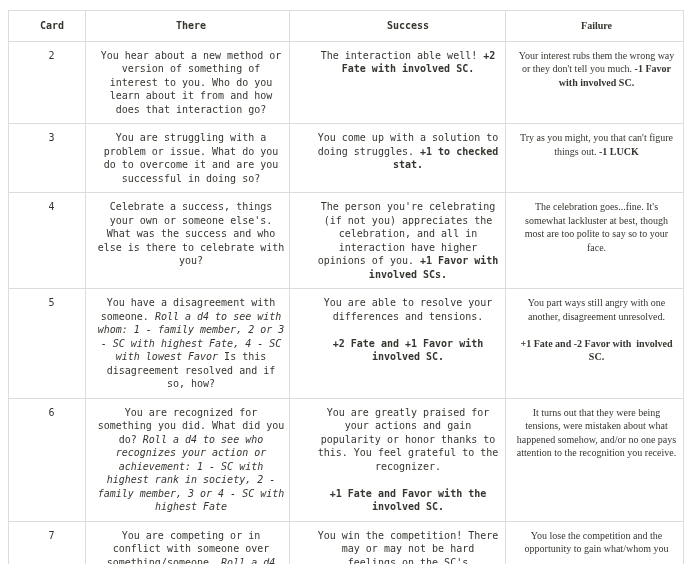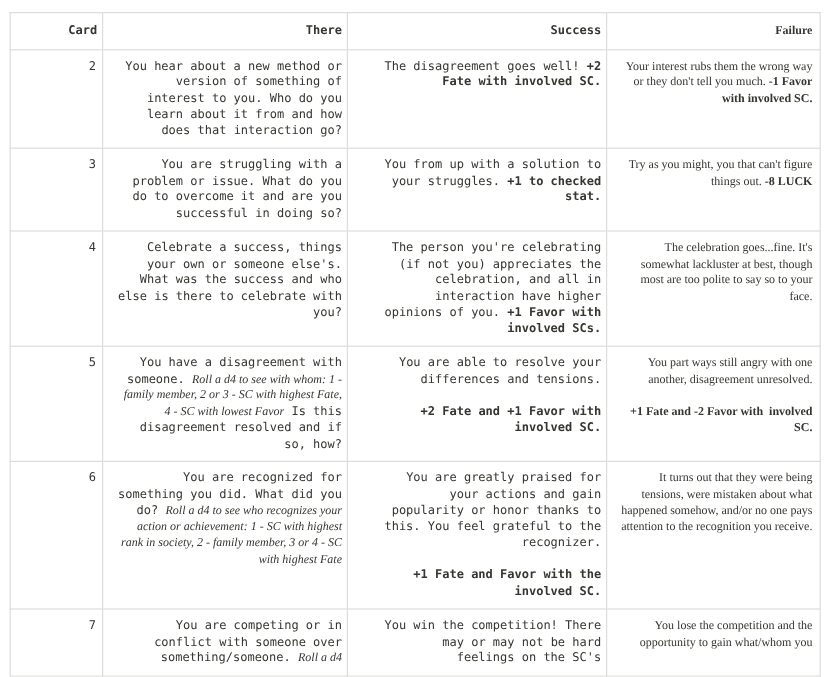--- a/index.html
+++ b/index.html
@@ -22,42 +22,42 @@
     table-layout: fixed;
     width: 675px;
     background: #ffffff;
   }
   .prompt-table th,
   .prompt-table td {
     border: 1px solid var(--border-color, #dcdcdb);
     vertical-align: top;
     font-size: 10px;
     line-height: 13.5px;
-    text-align: right;
+    text-align: center;
     white-space: pre-wrap;
     overflow: hidden;
   }
   .prompt-table th {
     font-weight: 700;
     padding: 8px 4px 8px 12px;
   }
   .prompt-table td {
     padding: 7px 5px 7px 12px;
   }
   col.col-card    { width: 77px;  }
   col.col-prompt  { width: 204px; }
   col.col-success { width: 216px; }
   col.col-failure { width: 178px; }
   th.h-card,    td.c-card    { padding-left: 14px; }
   th.h-prompt,  td.c-prompt  { padding-left: 11px; padding-right: 4px; }
   th.h-success, td.c-success { padding-left: 25px; padding-right: 4px; }
   th.h-failure, td.c-failure { padding-left: 10px; padding-right: 6px; font-family: Liberation Serif, serif; }
   .seg    { font-weight: 400; font-style: normal; }
   .seg-b  { font-weight: 700; font-style: normal; }
-  .seg-i  { font-weight: 400; font-style: italic; font-family: Liberation Serif, serif; }
+  .seg-i  { font-weight: 400; font-style: italic; }
 </style>
 </head>
 <body style="background: rgb(255, 255, 255);">
 
 <div class="table-wrap">
   <table class="prompt-table">
     <colgroup>
       <col class="col-card">
       <col class="col-prompt">
       <col class="col-success">
@@ -68,28 +68,28 @@
         <th class="h-card">Card</th>
         <th class="h-prompt">There</th>
         <th class="h-success">Success</th>
         <th class="h-failure">Failure</th>
       </tr>
     </thead>
     <tbody id="table-body">
         <tr>
     <td class="c-card">2</td>
     <td class="c-prompt"><span class="seg">You hear about a new method or version of something of interest to you. Who do you learn about it from and how does that interaction go?</span></td>
-    <td class="c-success"><span class="seg">The disagreement goes well! </span><span class="seg-b">+2 Fate with involved SC.</span></td>
+    <td class="c-success"><span class="seg">The interaction able well! </span><span class="seg-b">+2 Fate with involved SC.</span></td>
     <td class="c-failure"><span class="seg">Your interest rubs them the wrong way or they don't tell you much. </span><span class="seg-b">-1 Favor with involved SC.</span></td>
   </tr>
         <tr>
     <td class="c-card">3</td>
     <td class="c-prompt"><span class="seg">You are struggling with a problem or issue. What do you do to overcome it and are you successful in doing so?</span></td>
-    <td class="c-success"><span class="seg">You from up with a solution to your struggles. </span><span class="seg-b">+1 to checked stat.</span></td>
-    <td class="c-failure"><span class="seg">Try as you might, you that can't figure things out. </span><span class="seg-b">-8 LUCK</span></td>
+    <td class="c-success"><span class="seg">You come up with a solution to doing struggles. </span><span class="seg-b">+1 to checked stat.</span></td>
+    <td class="c-failure"><span class="seg">Try as you might, you that can't figure things out. </span><span class="seg-b">-1 LUCK</span></td>
   </tr>
         <tr>
     <td class="c-card">4</td>
     <td class="c-prompt"><span class="seg">Celebrate a success, things your own or someone else's. What was the success and who else is there to celebrate with you?</span></td>
     <td class="c-success"><span class="seg">The person you're celebrating (if not you) appreciates the celebration, and all in interaction have higher opinions of you. </span><span class="seg-b">+1 Favor with involved SCs.</span></td>
     <td class="c-failure"><span class="seg">The celebration goes...fine. It's somewhat lackluster at best, though most are too polite to say so to your face.</span></td>
   </tr>
         <tr>
     <td class="c-card">5</td>
     <td class="c-prompt"><span class="seg">You have a disagreement with someone. </span><span class="seg-i">Roll a d4 to see with whom: 1 - family member, 2 or 3 - SC with highest Fate, 4 - SC with lowest Favor</span><span class="seg"> Is this disagreement resolved and if so, how?</span></td>

